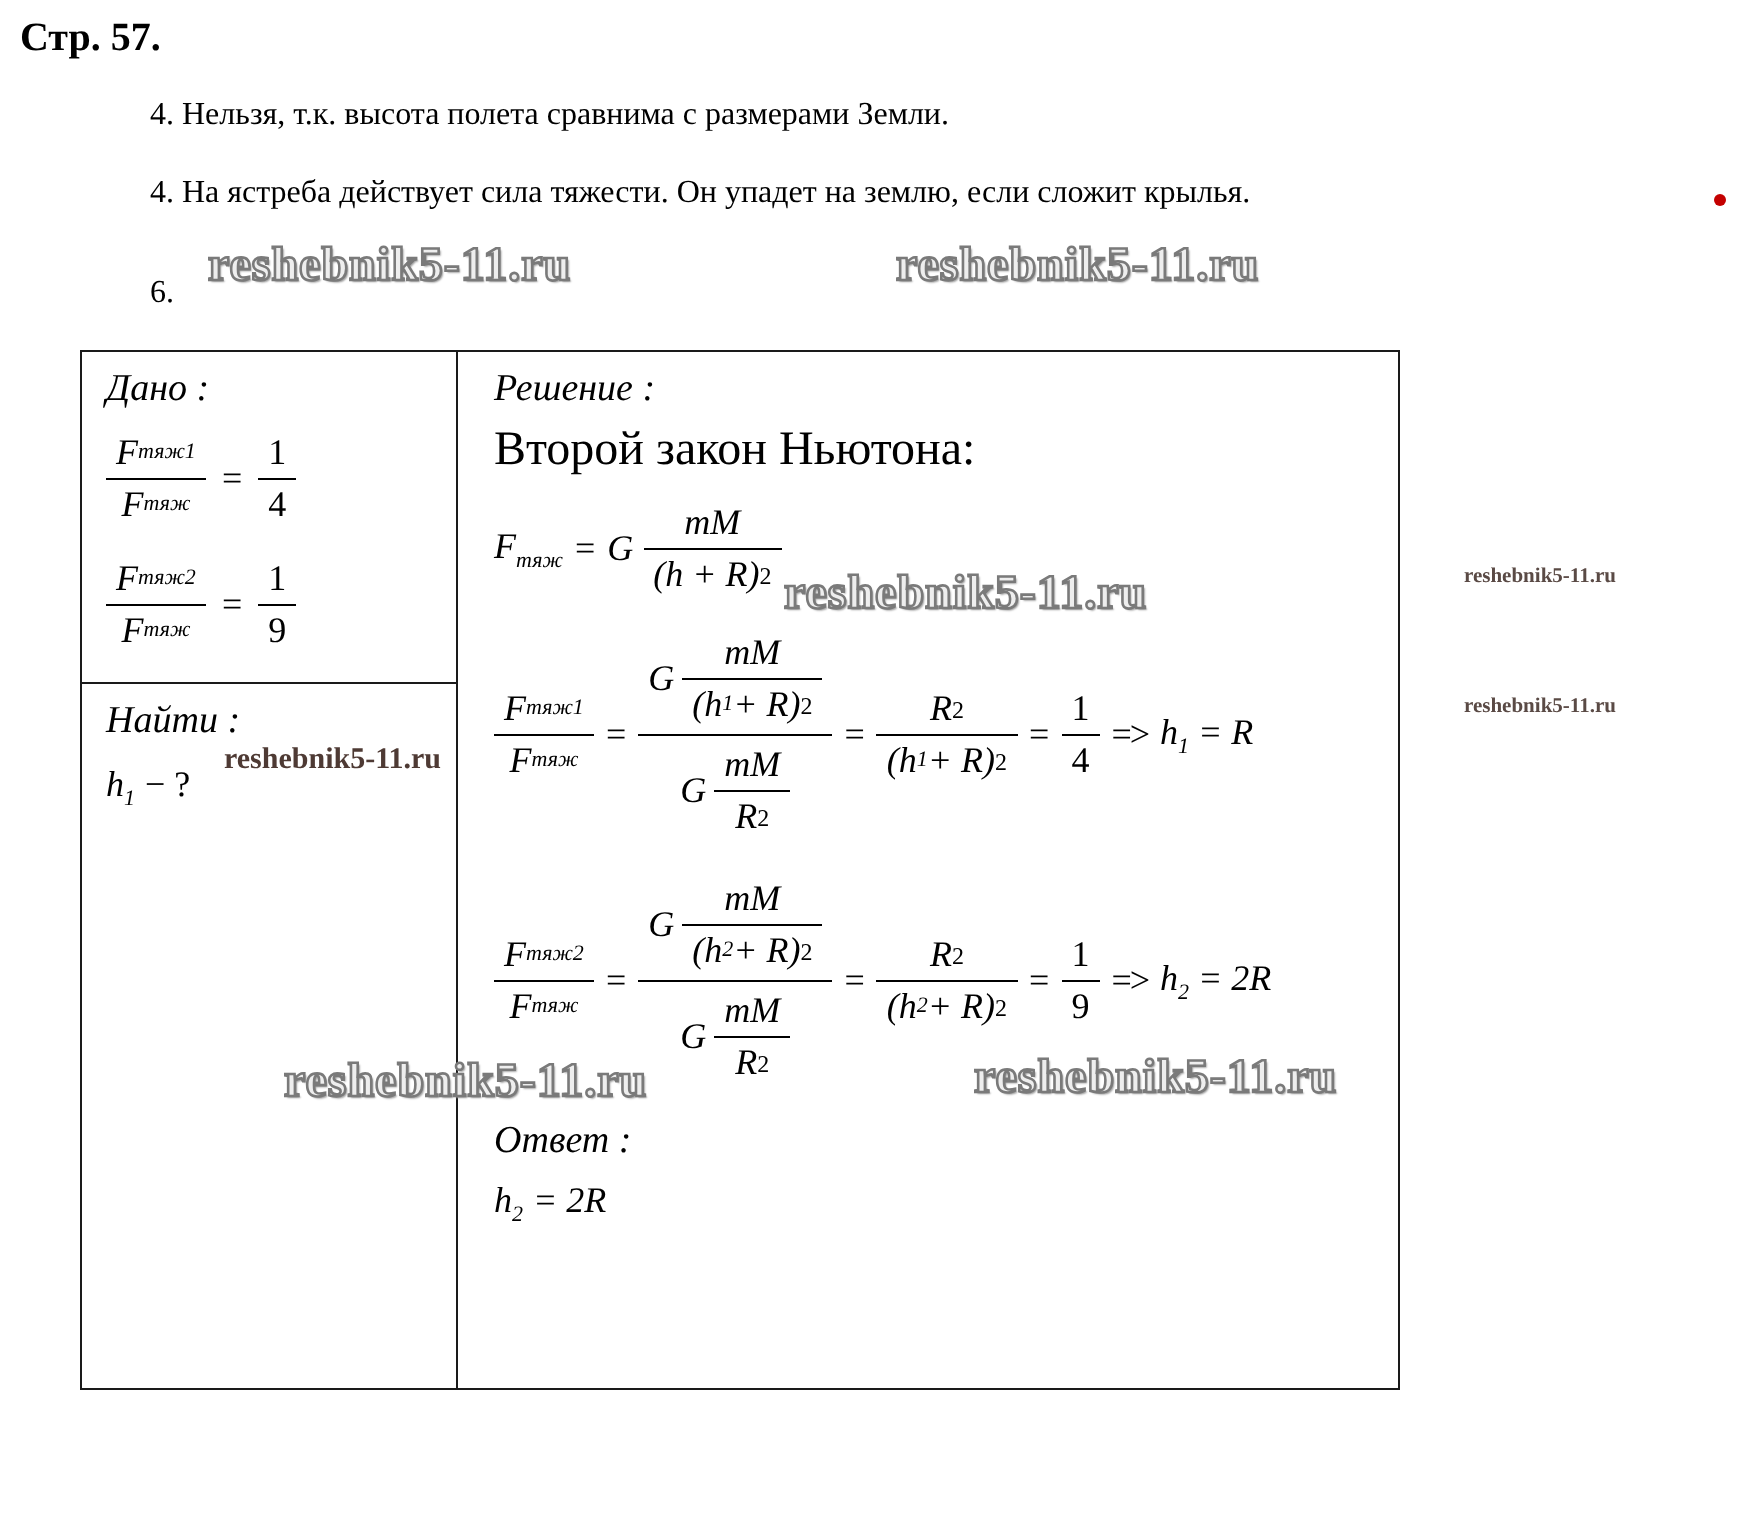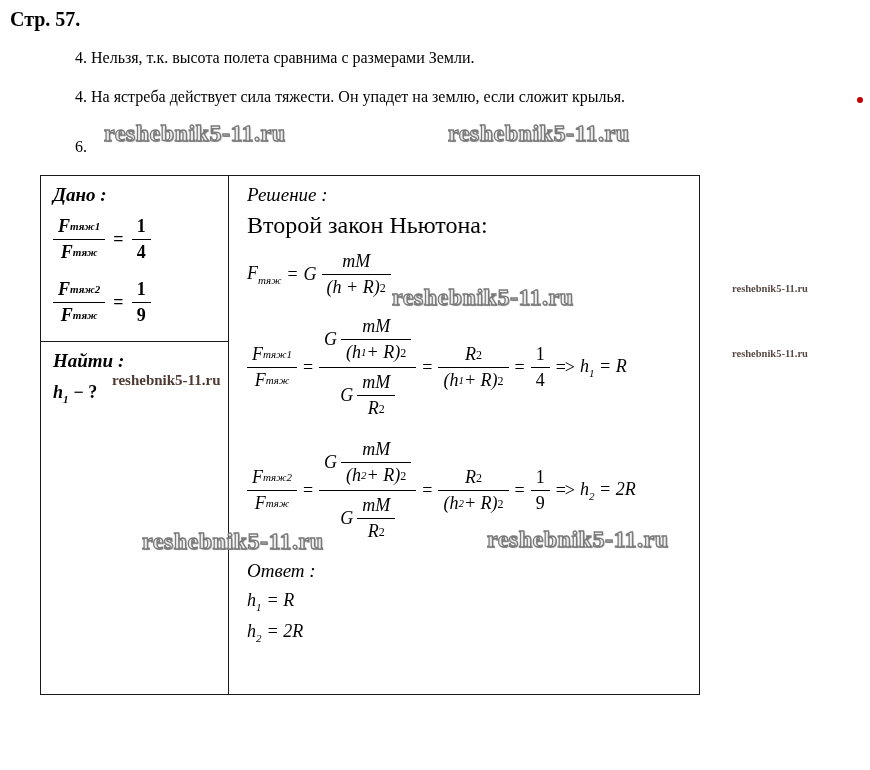--- a/index.html
+++ b/index.html
@@ -11,21 +11,21 @@
   .hdr { position:absolute; left:10px; top:8px; font-size:20px; font-weight:bold; }
   .item { position:absolute; left:75px; font-size:16px; white-space:nowrap; }
   .i4 { top:49px; }
   .i5 { top:88px; }
   .i6 { top:138px; }
   .red-dot { position:absolute; left:857px; top:97px; width:6px; height:6px; background:#c40000; border-radius:50%; }
 
   
   .tbl { position:absolute; left:40px; top:175px; width:660px; height:520px;
          border:1.5px solid #1a1a1a; display:flex; background:#fff; }
-  .left { width:188px; border-right:1.5px solid #1a1a1a; display:flex; flex-direction:column;font-weight:bold; }
+  .left { width:188px; border-right:1.5px solid #1a1a1a; display:flex; flex-direction:column; }
   .given { height:165px; padding:8px 12px; }
   .find  { flex:1; border-top:1.5px solid #1a1a1a; padding:8px 12px; }
   .right { flex:1; padding:8px 16px 8px 18px; }
 
   .sec-label { font-size:19px; font-style:italic; margin-bottom:6px; }
   .newton { font-size:24px; margin:6px 0 10px; }
 
   .math { font-size:18px; }
   .it { font-style:italic; }
   sub { font-size:11px; font-style:italic; line-height:1; }
@@ -249,23 +249,20 @@
       <span class="frac">
         <span class="num">1</span>
         <span class="den">9</span>
       </span>
       <span class="arrow">=&gt;</span>
       <span><span class="it">h</span><sub>2</sub> <span class="it">= 2R</span></span>
     </div>
 
     <div class="sec-label answer-label">Ответ :</div>
     <div class="math ans-line">
-      <span class="it">h</span><sub>1</sub><span class="rest it">= R</span>
-    </div>
-    <div class="math ans-line">
       <span class="it">h</span><sub>2</sub><span class="rest it">= 2R</span>
     </div>
   </div>
 </div>
 
 <div class="wm big" style="left:104px; top:120px;">reshebnik5-11.ru</div>
 <div class="wm big" style="left:448px; top:120px;">reshebnik5-11.ru</div>
 <div class="wm big" style="left:392px; top:284px;">reshebnik5-11.ru</div>
 <div class="wm small" style="left:112px; top:372px;">reshebnik5-11.ru</div>
 <div class="wm big" style="left:142px; top:528px;">reshebnik5-11.ru</div>

